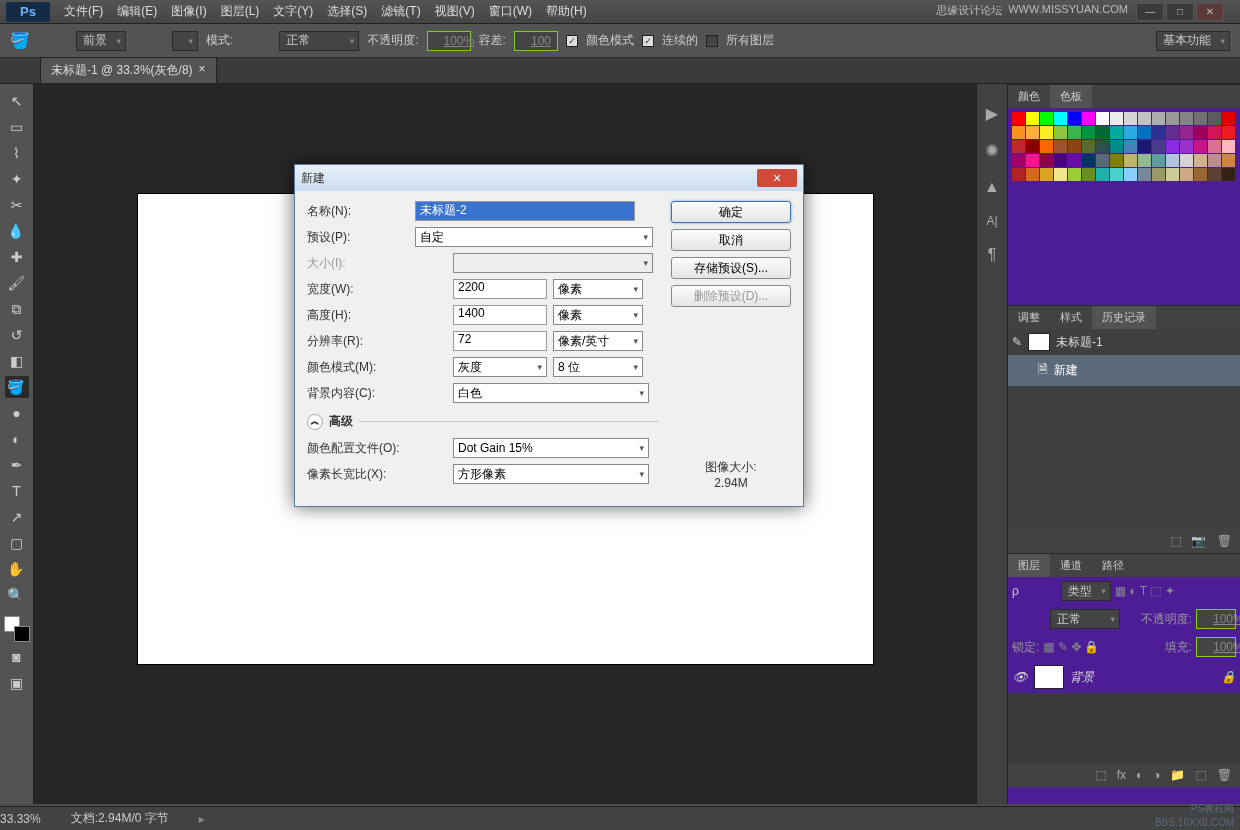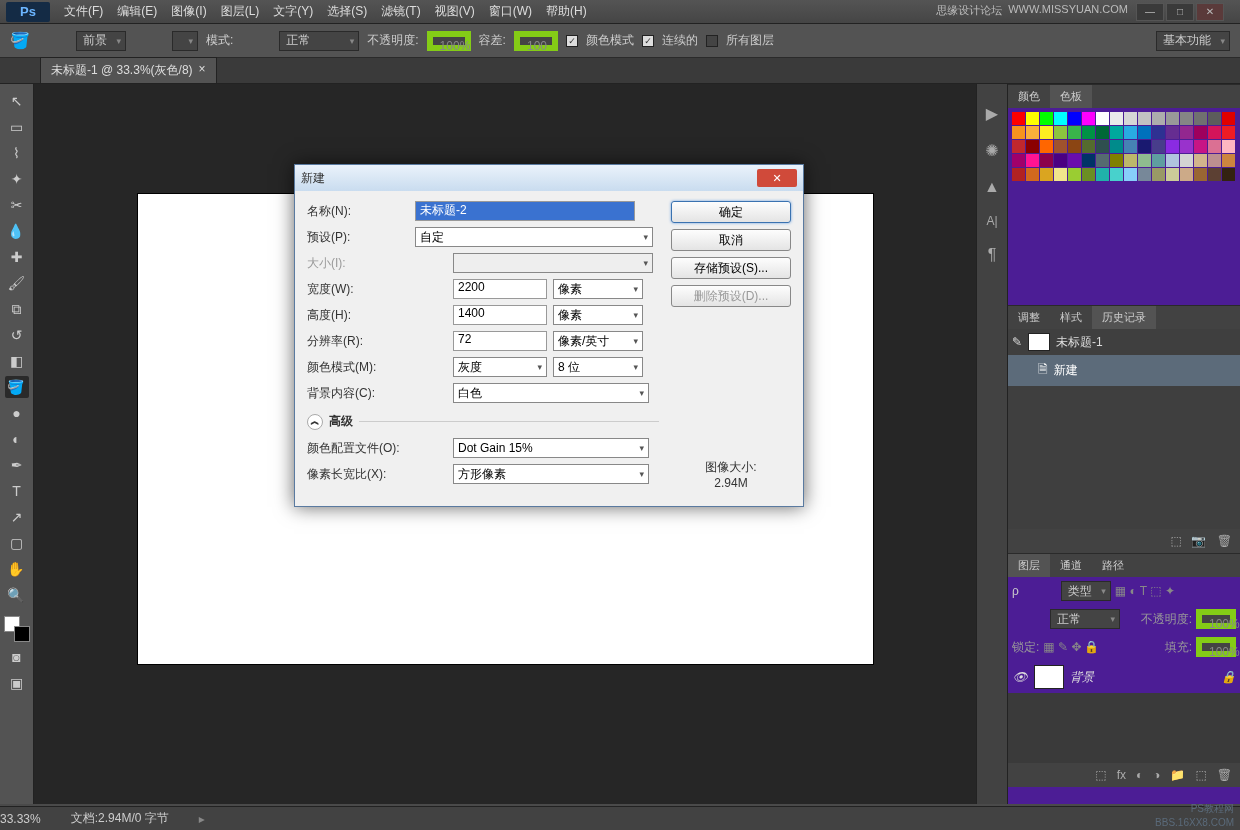--- a/index.html
+++ b/index.html
@@ -13,21 +13,21 @@
 .titlebar-right { margin-left: auto; display: flex; align-items: flex-start; gap: 6px; padding-right: 16px; }
 .titlebar-text { color: #bbb; font-size: 11px; }
 .window-controls { display: flex; }
 .win-btn { width: 28px; height: 18px; background: #3a3a3a; border: 1px solid #555; margin-left: 2px; display: flex; align-items: center; justify-content: center; color: #bbb; font-size: 10px; }
 .win-btn.close { background: #5a3a3a; }
 
 
 .options-bar { height: 34px; background: #535353; border-bottom: 1px solid #2a2a2a; display: flex; align-items: center; padding: 0 10px; gap: 8px; color: #ccc; }
 .opt-drop { background: #444; border: 1px solid #2a2a2a; padding: 2px 18px 2px 6px; color: #ccc; position: relative; height: 20px; display: flex; align-items: center; margin-left: 38px; }
 .opt-drop::after { content: "▾"; position: absolute; right: 4px; font-size: 9px; color: #888; }
-.opt-num { background: #444; border: 6px solid #84cc16; padding: 2px 7px; width: 44px; height: 20px; color: #888; text-align: center; }
+.opt-num { background: #444; border: 1px solid #84cc16; padding: 2px 16px; width: 44px; height: 20px; color: #888; text-align: center; text-decoration: underline; }
 .checkbox { width: 12px; height: 12px; background: #ddd; border: 1px solid #222; display: inline-flex; align-items: center; justify-content: center; font-size: 9px; color: #333; }
 .opt-right { margin-left: auto; }
 
 
 .doc-tabs { height: 26px; background: #3a3a3a; display: flex; align-items: flex-end; padding-left: 40px; border-bottom: 1px solid #222; }
 .doc-tab { background: #535353; padding: 4px 10px; color: #ddd; border: 1px solid #222; border-bottom: none; font-size: 11px; display: flex; gap: 6px; }
 
 
 .main { display: flex; height: 720px; }
 .toolbox { width: 34px; background: #535353; border-right: 1px solid #222; display: flex; flex-direction: column; align-items: center; padding-top: 6px; gap: 4px; }

